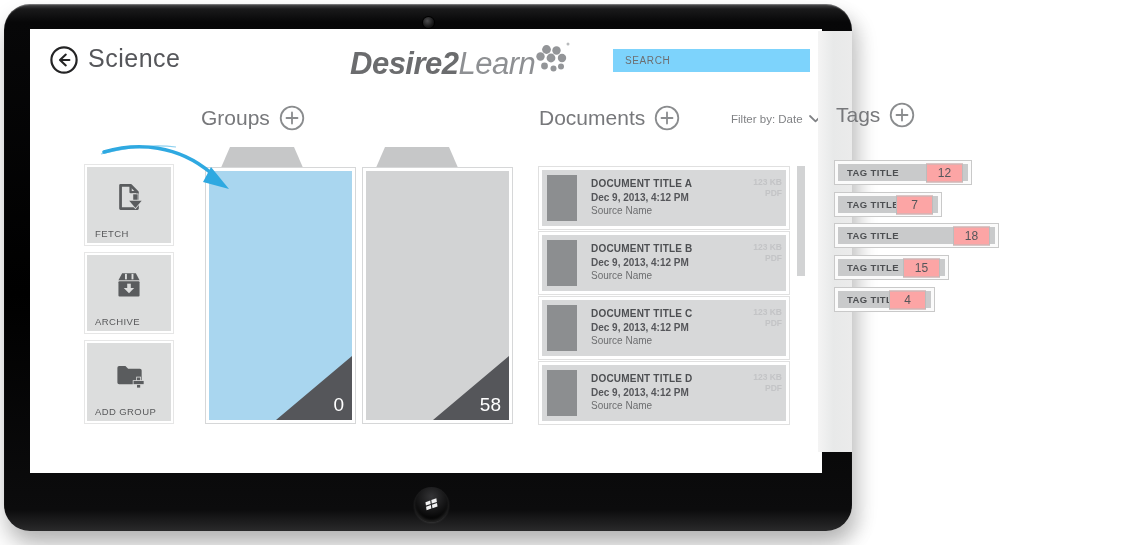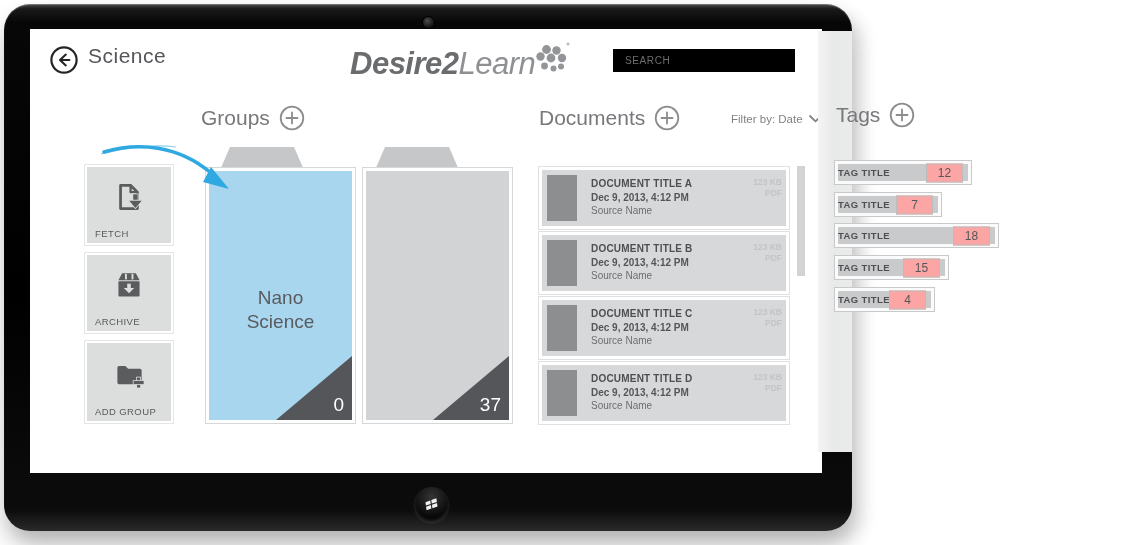--- a/index.html
+++ b/index.html
@@ -20,29 +20,29 @@
     box-shadow:0 0 0 1px #000; }
   .win-btn { position:absolute; left:410px; top:483px; width:35px; height:35px; border-radius:50%;
     background:radial-gradient(circle at 50% 28%, #343436 0%, #161617 45%, #000 78%);
     box-shadow:inset 0 -2px 3px rgba(255,255,255,.14), 0 1px 2px rgba(255,255,255,.10);
     display:flex; align-items:center; justify-content:center; cursor:pointer; }
 
   
   .screen { position:absolute; left:26px; top:25px; width:792px; height:444px; background:#fff; }
 
   .back-btn { position:absolute; left:19px; top:16px; width:30px; height:30px; cursor:pointer; }
-  .app-title { position:absolute; left:58px; top:15px; font-size:21px; color:#55565a; letter-spacing:.5px; }
+  .app-title { position:absolute; left:58px; top:15px; font-size:25px; color:#55565a; letter-spacing:.5px; }
 
   .logo { position:absolute; left:320px; top:10px; display:flex; align-items:flex-start; }
   .logo-text { font-size:31px; font-style:italic; letter-spacing:-.5px; white-space:nowrap; padding-top:7px; }
   .logo-bold { font-weight:bold; color:#6b6c6e; }
   .logo-light { color:#8e9093; }
 
-  .search-input { position:absolute; left:583px; top:20px; width:182px; height:23px;
-    background:#000000; border:0; outline:none; font-family:inherit;
+  .search-input { position:absolute; left:583px; top:20px; width:197px; height:23px;
+    background:#7dd3fc; border:0; outline:none; font-family:inherit;
     font-size:10px; letter-spacing:.6px; color:#6d6e70; padding:0 0 0 12px; }
   .search-input::placeholder { color:#6d6e70; opacity:1; }
 
   .section-head { position:absolute; display:flex; align-items:center; gap:9px;
     font-size:21px; color:#77787b; }
   .groups-head { left:171px; top:76px; }
   .docs-head { left:509px; top:76px; }
   .filter { position:absolute; left:674px; top:84px; display:flex; align-items:center; gap:6px;
     font-size:11.5px; color:#808285; cursor:pointer;margin-left:27px; }
 
@@ -88,21 +88,21 @@
   
   .offcanvas { position:absolute; left:818px; top:31px; width:34px; height:421px; z-index:6;
     background:linear-gradient(90deg,#f4f4f4 0%,#e8e9e9 45%,#ebebeb 100%); }
 
   
   .tags-head { position:absolute; left:836px; top:102px; z-index:7; }
   .tag { position:absolute; left:834px; height:25px; background:#fbfbfb; border:1px solid #c9c9c9;
     padding:3px; z-index:7; cursor:pointer; }
   .tag-0 { top:160px; } .tag-1 { top:192px; } .tag-2 { top:223px; } .tag-3 { top:255px; } .tag-4 { top:287px; }
   .tag-bar { position:relative; height:100%; background:#c9cacb; display:flex; align-items:center; }
-  .tag-label { font-size:9.5px; font-weight:bold; letter-spacing:.4px; color:#4d4f52; }
+  .tag-label { font-size:9.5px; font-weight:bold; letter-spacing:.4px; color:#4d4f52; padding-left:9px; }
   .tag-count { position:absolute; right:5px; top:50%; transform:translateY(-50%);
     width:37px; height:19px; background:#fca5a5; border:1px solid #bcbcbc;
     font-size:12px; color:#55565a; display:flex; align-items:center; justify-content:center; }
 
   .arrow-svg { position:absolute; left:98px; top:132px; z-index:8; pointer-events:none; }
 </style>
 </head>
 <body>
 
 <div class="stage">
@@ -200,28 +200,27 @@
             <rect x="22.3" y="24.6" width="9.6" height="3"></rect>
           </g>
         </svg>
         <span class="a-label">ADD GROUP</span>
       </div>
 
       <div class="group-tab tab-nano"></div>
       <div class="group-tab tab-micro"></div>
 
       <div class="group-card card-nano">
-        <div class="group-name">Nano Science</div>
         <div class="corner"></div>
         <div class="corner-count">0</div>
       </div>
 
       <div class="group-card card-micro">
         <div class="corner"></div>
-        <div class="corner-count">37</div>
+        <div class="corner-count">58</div>
       </div>
 
       <div class="doc-card doc-0">
         <div class="doc-thumb"></div>
         <div class="doc-text">
           <div class="doc-title">DOCUMENT TITLE A</div>
           <div class="doc-date">Dec 9, 2013, 4:12 PM</div>
           <div class="doc-source">Source Name</div>
         </div>
         <div class="doc-meta">

